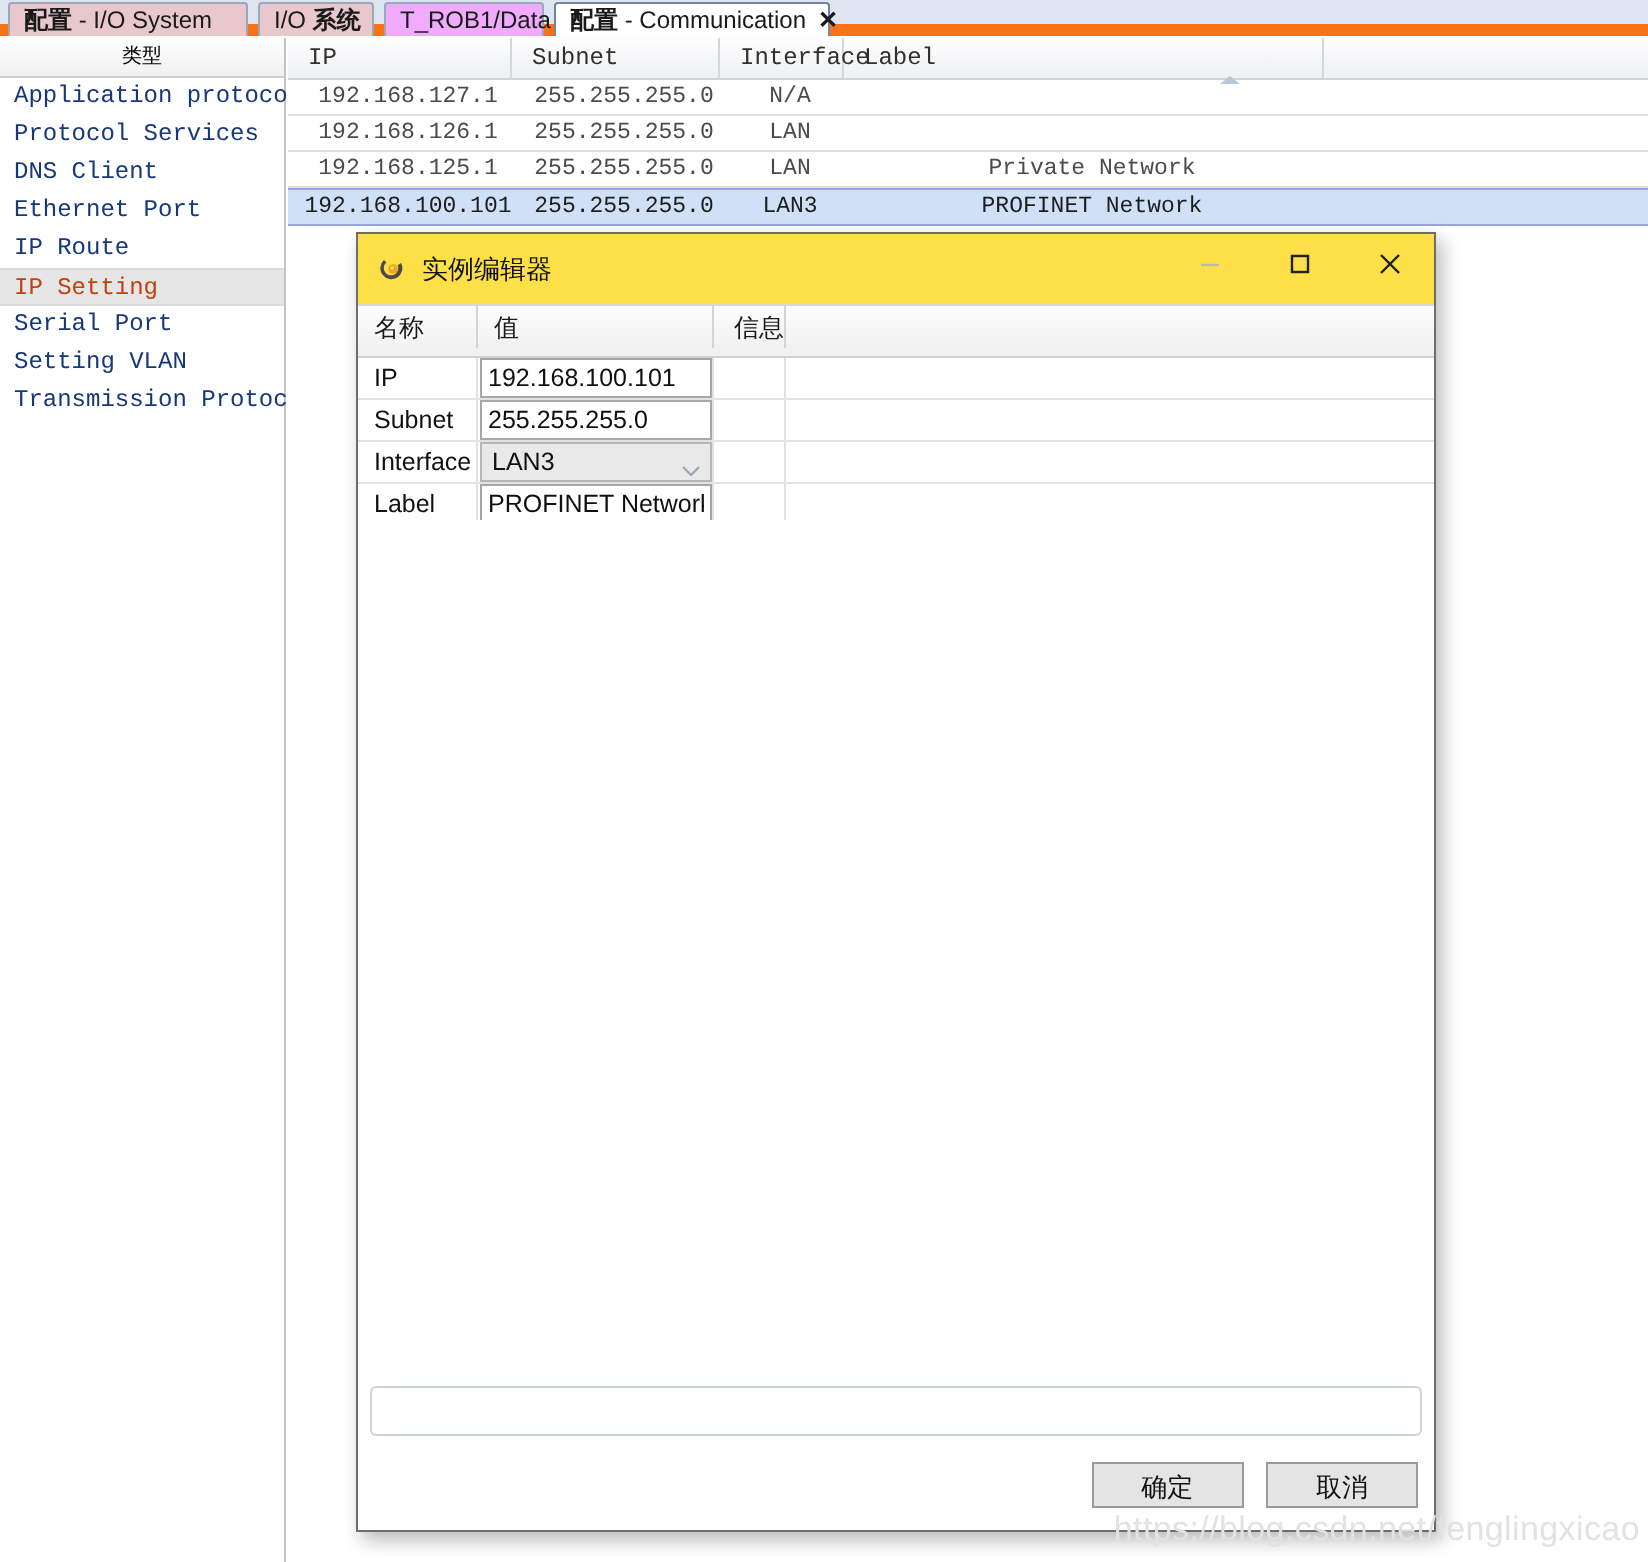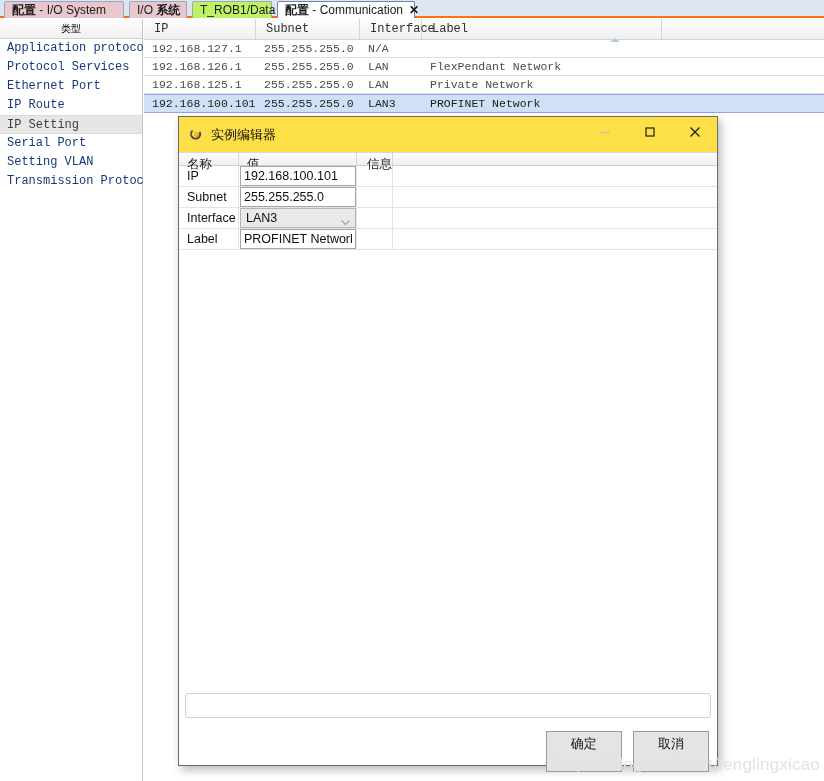--- a/index.html
+++ b/index.html
@@ -17,40 +17,40 @@
     color: #000;
     -webkit-font-smoothing: antialiased;
   }
 
   
   #tabbar {
     position: absolute;
     left: 0; top: 0;
     width: 824px; height: 18px;
     background: #dce5f0;
-    border-bottom: 2px solid #f97316;
+    border-bottom: 6px solid #f97316;
     box-sizing: border-box;
   }
   .tab {
     position: absolute;
     top: 1px;
     height: 17px;
     line-height: 16px;
     box-sizing: border-box;
     padding: 0 7px;
     font-size: 12px;
     white-space: nowrap;
     background: #e8c8cc;
     border: 1px solid #9aa8bb;
     border-bottom: none;
     border-radius: 2px 2px 0 0;
     color: #1a1a1a;
     cursor: default;
   }
-  .tab.alt { background: #bef264; }
+  .tab.alt { background: #f0abfc; }
   .tab.active {
     background: #ffffff;
     border-color: #6f86a5;
     font-weight: normal;
     z-index: 3;
   }
   .tab .cn { font-weight: bold; }
   .tab .close {
     margin-left: 6px;
     font-weight: bold;
@@ -87,21 +87,21 @@
     font-size: 12px;
     color: #16387a;
     white-space: nowrap;
     cursor: default;
     box-sizing: border-box;
   }
   .side-item.selected {
     background: #e6e6e6;
     border-top: 1px solid #dadada;
     border-bottom: 1px solid #dadada;
-    color: #404040;
+    color: #c2410c;
   }
 
   
   #grid {
     position: absolute;
     left: 144px; top: 19px;
     width: 680px;
     height: 762px;
     background: #ffffff;
   }
@@ -153,20 +153,21 @@
     top: 0;
     height: 17px;
     line-height: 18px;
     font-family: "Liberation Mono", monospace;
     font-size: 11.5px;
     color: #4b4b4b;
     padding-left: 8px;
     box-sizing: border-box;
     white-space: nowrap;
     overflow: hidden;
+    text-align: center;
   }
   .grow.selected .gcell { color: #1d1d1d; }
   .col-ip      { left: 0px;   width: 112px; }
   .col-subnet  { left: 112px; width: 104px; }
   .col-iface   { left: 216px; width: 62px;  }
   .col-label   { left: 278px; width: 240px; }
 
   
   #dialog {
     position: absolute;
@@ -204,21 +205,21 @@
     width: 45px; height: 30px;
     cursor: default;
   }
   .wbtn svg { position: absolute; left: 50%; top: 50%; transform: translate(-50%, -50%); }
   #btn-min { right: 90px; }
   #btn-max { right: 45px; }
   #btn-close { right: 0px; }
 
   #dlg-grid-head {
     position: relative;
-    height: 14px;
+    height: 27px;
     background: linear-gradient(to bottom, #fcfcfc, #f0f0f0);
     border-top: 1px solid #d8d8d8;
     border-bottom: 1px solid #d0d0d0;
     box-sizing: border-box;
   }
   .dhcell {
     position: absolute;
     top: 0;
     height: 21px;
     line-height: 22px;
@@ -326,21 +327,21 @@
   }
   #dlg-buttons {
     position: absolute;
     right: 8px;
     bottom: 9px;
     height: 25px;
   }
   .dbtn {
     display: inline-block;
     width: 76px;
-    height: 41px;
+    height: 23px;
     line-height: 23px;
     text-align: center;
     font-size: 13px;
     color: #111;
     background: #e4e4e4;
     border: 1px solid #9a9a9a;
     box-sizing: border-box;
     margin-left: 8px;
     cursor: default;
     vertical-align: top;
@@ -375,20 +376,21 @@
   </div>
   <div class="tab active" style="left:277px; width:138px;">
     <span class="cn">配置</span><span> - Communication</span><span class="close">✕</span>
   </div>
 </div>
 
 <div id="sidebar">
   <div id="sidebar-header">类型</div>
   <div class="side-item">Application protocol</div>
   <div class="side-item">Protocol Services</div>
+  <div class="side-item">DNS Client</div>
   <div class="side-item">Ethernet Port</div>
   <div class="side-item">IP Route</div>
   <div class="side-item selected">IP Setting</div>
   <div class="side-item">Serial Port</div>
   <div class="side-item">Setting VLAN</div>
   <div class="side-item">Transmission Protocol</div>
 </div>
 
 <div id="grid">
   <div id="grid-head">
@@ -401,21 +403,20 @@
 
   <div class="grow">
     <div class="gcell col-ip">192.168.127.1</div>
     <div class="gcell col-subnet">255.255.255.0</div>
     <div class="gcell col-iface">N/A</div>
   </div>
   <div class="grow">
     <div class="gcell col-ip">192.168.126.1</div>
     <div class="gcell col-subnet">255.255.255.0</div>
     <div class="gcell col-iface">LAN</div>
-    <div class="gcell col-label">FlexPendant Network</div>
   </div>
   <div class="grow">
     <div class="gcell col-ip">192.168.125.1</div>
     <div class="gcell col-subnet">255.255.255.0</div>
     <div class="gcell col-iface">LAN</div>
     <div class="gcell col-label">Private Network</div>
   </div>
   <div class="grow selected">
     <div class="gcell col-ip">192.168.100.101</div>
     <div class="gcell col-subnet">255.255.255.0</div>

